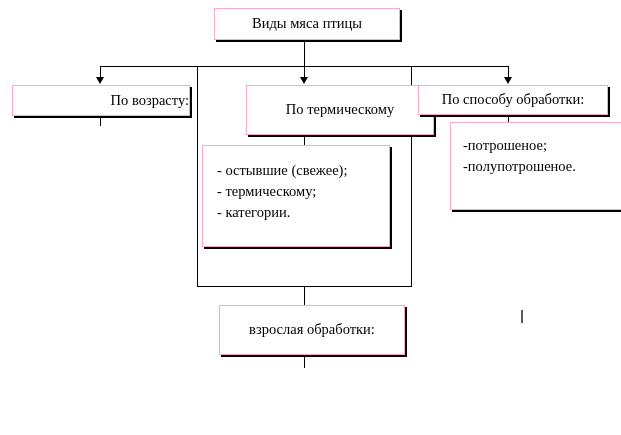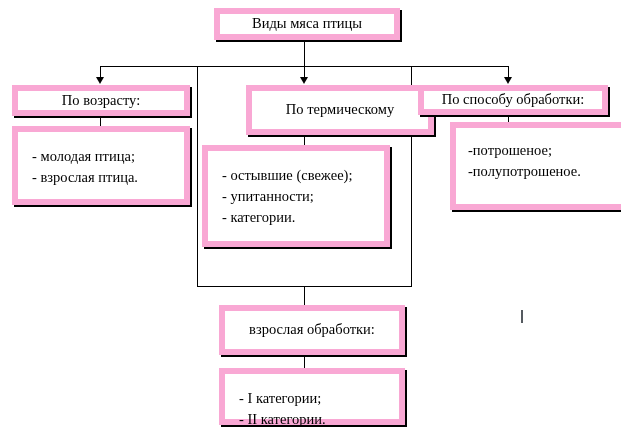--- a/index.html
+++ b/index.html
@@ -14,21 +14,21 @@
     background: #ffffff;
     overflow: hidden;
     font-family: "Liberation Serif", "DejaVu Serif", serif;
     color: #000000;
   }
   
   .box {
     position: absolute;
     box-sizing: border-box;
     background: #ffffff;
-    border: 6px solid #f9a8d4;
+    border: 1px solid #f9a8d4;
     box-shadow: 2px 2px 0 0 #000000;
   }
   .box-title {
     display: flex;
     align-items: center;
     justify-content: center;
     text-align: center;
     line-height: 1.22;
   }
   .box-title .t-line {
@@ -98,57 +98,49 @@
   <div class="arrow-head" style="left:96px; top:77px;"></div>
 
   <div class="vline" style="left:304px; top:66px; height:12px;"></div>
   <div class="arrow-head" style="left:300px; top:77px;"></div>
 
   <div class="vline" style="left:508px; top:66px; height:12px;"></div>
   <div class="arrow-head" style="left:504px; top:77px;"></div>
 
   <div class="thin-rect" style="left:197px; top:66px; width:215px; height:221px;"></div>
 
-  <div class="box box-title fs15" style="left:12px; top:85px; width:178px; height:31px;">
+  <div class="box box-title fs15" style="left:12px; top:85px; width:178px; height:31px;justify-content:flex-end;">
     <span class="t-line">По возрасту:</span>
   </div>
   <div class="vline" style="left:100px; top:118px; height:8px;"></div>
-  <div class="box box-list fs15" style="left:12px; top:126px; width:178px; height:79px;">
-    <span class="li">- молодая птица;</span>
-    <span class="li">- взрослая птица.</span>
-  </div>
 
   <div class="box box-title fs15" style="left:214px; top:85px; width:188px; height:50px;margin-left:32px;">
     <span>
       <span class="t-line">По термическому</span>
     </span>
   </div>
   <div class="vline" style="left:304px; top:137px; height:8px;"></div>
   <div class="box box-list fs15" style="left:202px; top:145px; width:188px; height:102px;">
     <span class="li">- остывшие (свежее);</span>
-    <span class="li">- упитанности;</span>
+    <span class="li">- термическому;</span>
     <span class="li">- категории.</span>
   </div>
 
   <div class="box box-title fs15" style="left:418px; top:85px; width:190px; height:30px;">
     <span class="t-line">По способу обработки:</span>
   </div>
   <div class="vline" style="left:508px; top:116px; height:7px;"></div>
   <div class="box box-list pad-tight fs15" style="left:418px; top:122px; width:190px; height:88px;">
     <span class="li">-потрошеное;</span>
     <span class="li">-полупотрошеное.</span>
   </div>
 
   <div class="vline" style="left:304px; top:287px; height:18px;"></div>
   <div class="box box-title fs15" style="left:219px; top:305px; width:186px; height:50px;">
     <span>
       <span class="t-line">взрослая обработки:</span>
     </span>
   </div>
   <div class="vline" style="left:304px; top:357px; height:11px;"></div>
-  <div class="box box-list fs15" style="left:219px; top:368px; width:186px; height:57px;">
-    <span class="li">- I категории;</span>
-    <span class="li">- II категории.</span>
-  </div>
 
   <div class="caret" style="left:521px; top:310px; height:13px;"></div>
 
 </div>
 
 </body></html>

